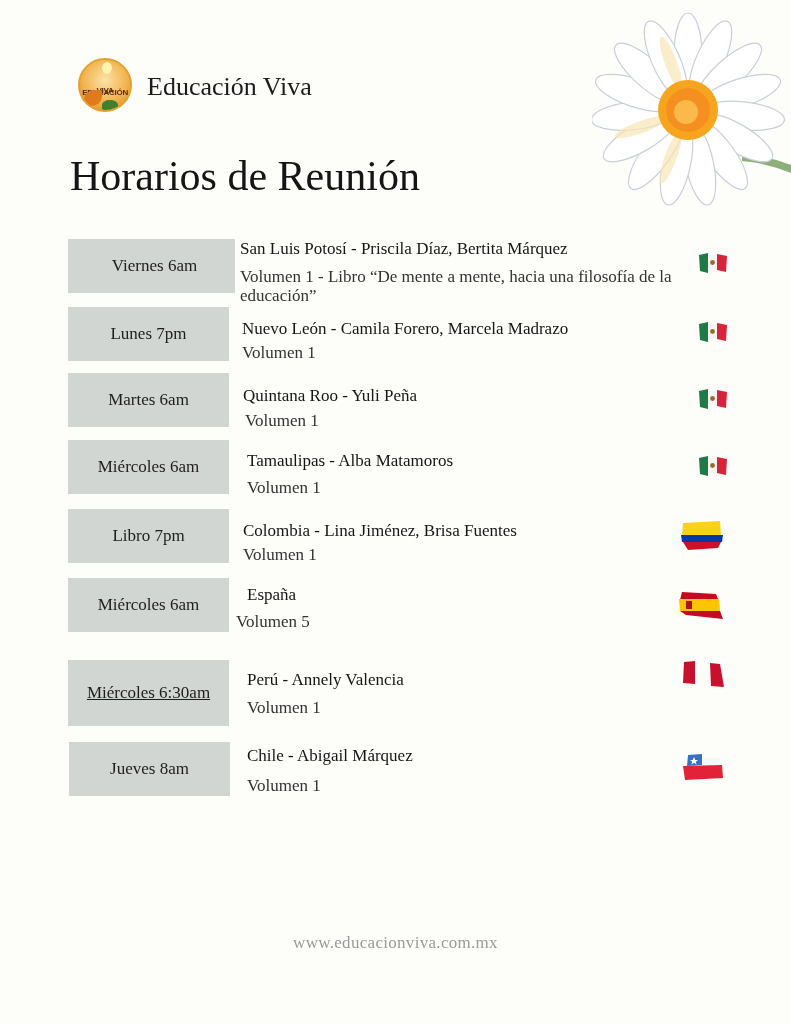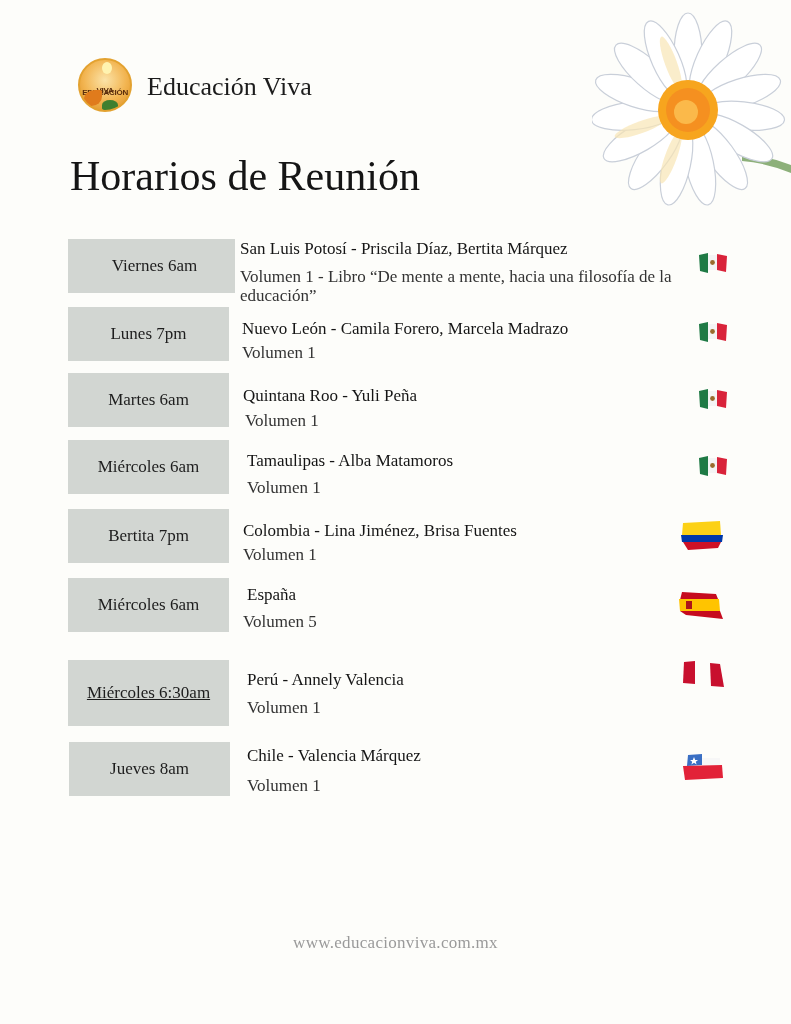--- a/index.html
+++ b/index.html
@@ -135,55 +135,55 @@
   <div class="vol" style="left:247px; top:478px;">Volumen 1</div>
   <svg class="flag" style="left:698px; top:456px;" width="30" height="20" viewBox="0 0 30 20">
     <path d="M1 2 L10 0 L10 20 L2 18 Z" fill="#1f7a45"></path>
       <rect x="10" y="2" width="9" height="15" fill="#f4f4f4"></rect>
       <circle cx="14.5" cy="9.5" r="2.4" fill="#9a6a2c"></circle>
       <path d="M19 1 L29 3 L28 19 L19 17 Z" fill="#d9233a"></path>
   </svg>
 </div>
 
 <div>
-  <div class="day" style="left:68px; top:509px; width:161px; height:54px;">Bertita 7pm</div>
+  <div class="day" style="left:68px; top:509px; width:161px; height:54px;">Libro 7pm</div>
   <div class="loc" style="left:243px; top:521px;">Colombia -  Lina Jiménez, Brisa Fuentes</div>
   <div class="vol" style="left:243px; top:545px;">Volumen 1</div>
   <svg class="flag" style="left:680px; top:521px;" width="44" height="30" viewBox="0 0 44 30">
     <path d="M3 2 L40 0 L41 14 L2 14 Z" fill="#fcd116"></path>
       <path d="M1 14 L43 14 L42 21 L2 21 Z" fill="#0038a8"></path>
       <path d="M3 21 L41 21 L38 27 L8 29 Z" fill="#ce1126"></path>
   </svg>
 </div>
 
 <div>
   <div class="day" style="left:68px; top:578px; width:161px; height:54px;">Miércoles 6am</div>
   <div class="loc" style="left:247px; top:585px;">España</div>
-  <div class="vol" style="left:243px; top:612px;">Volumen 5</div>
+  <div class="vol" style="left:236px; top:612px;">Volumen 5</div>
   <svg class="flag" style="left:678px; top:591px;" width="46" height="30" viewBox="0 0 46 30">
     <path d="M4 1 L38 3 L40 8 L2 9 Z" fill="#c60b1e"></path>
       <path d="M1 8 L41 8 L42 20 L2 20 Z" fill="#ffc400"></path>
       <rect x="8" y="10" width="6" height="8" fill="#ad1519"></rect>
       <path d="M2 20 L42 20 L45 28 L8 24 Z" fill="#c60b1e"></path>
   </svg>
 </div>
 
 <div>
   <div class="day" style="left:68px; top:660px; width:161px; height:66px;text-decoration:underline;">Miércoles 6:30am</div>
   <div class="loc" style="left:247px; top:670px;">Perú - Annely Valencia</div>
   <div class="vol" style="left:247px; top:698px;">Volumen 1</div>
   <svg class="flag" style="left:680px; top:660px;" width="46" height="30" viewBox="0 0 46 30">
     <path d="M4 2 L15 1 L15 24 L3 23 Z" fill="#c8102e"></path>
       <path d="M30 3 L40 4 L44 27 L31 26 Z" fill="#c8102e"></path>
   </svg>
 </div>
 
 <div>
   <div class="day" style="left:69px; top:742px; width:161px; height:54px;">Jueves 8am</div>
-  <div class="loc" style="left:247px; top:746px;">Chile - Valencia Márquez</div>
+  <div class="loc" style="left:247px; top:746px;">Chile - Abigail Márquez</div>
   <div class="vol" style="left:247px; top:776px;">Volumen 1</div>
   <svg class="flag" style="left:680px; top:754px;" width="44" height="30" viewBox="0 0 44 30">
     <path d="M8 1 L22 0 L22 11 L7 12 Z" fill="#3a6fc4"></path>
       <polygon points="14,3 15.2,6 18,6 15.8,7.8 16.6,10.5 14,8.8 11.4,10.5 12.2,7.8 10,6 12.8,6" fill="#fff"></polygon>
       <rect x="22" y="4" width="18" height="8" fill="#f7f7f7"></rect>
       <path d="M3 12 L42 11 L43 24 L5 26 Z" fill="#e22238"></path>
   </svg>
 </div>
 
 <div class="footer">www.educacionviva.com.mx</div>

